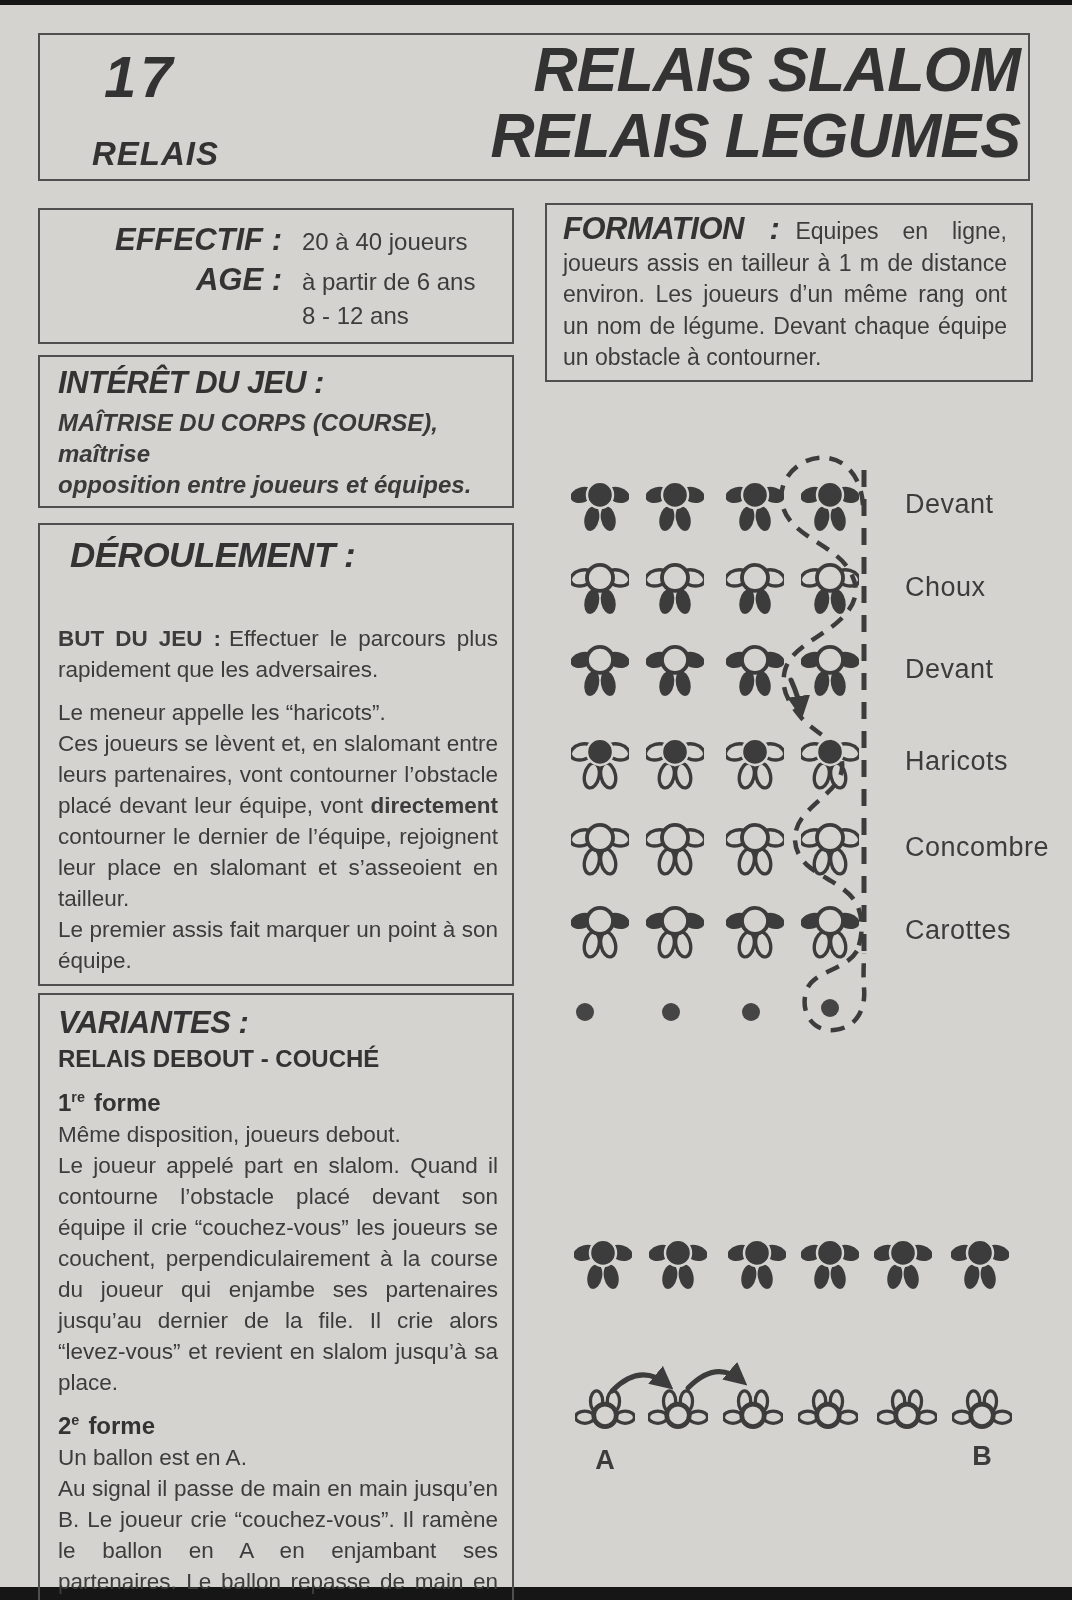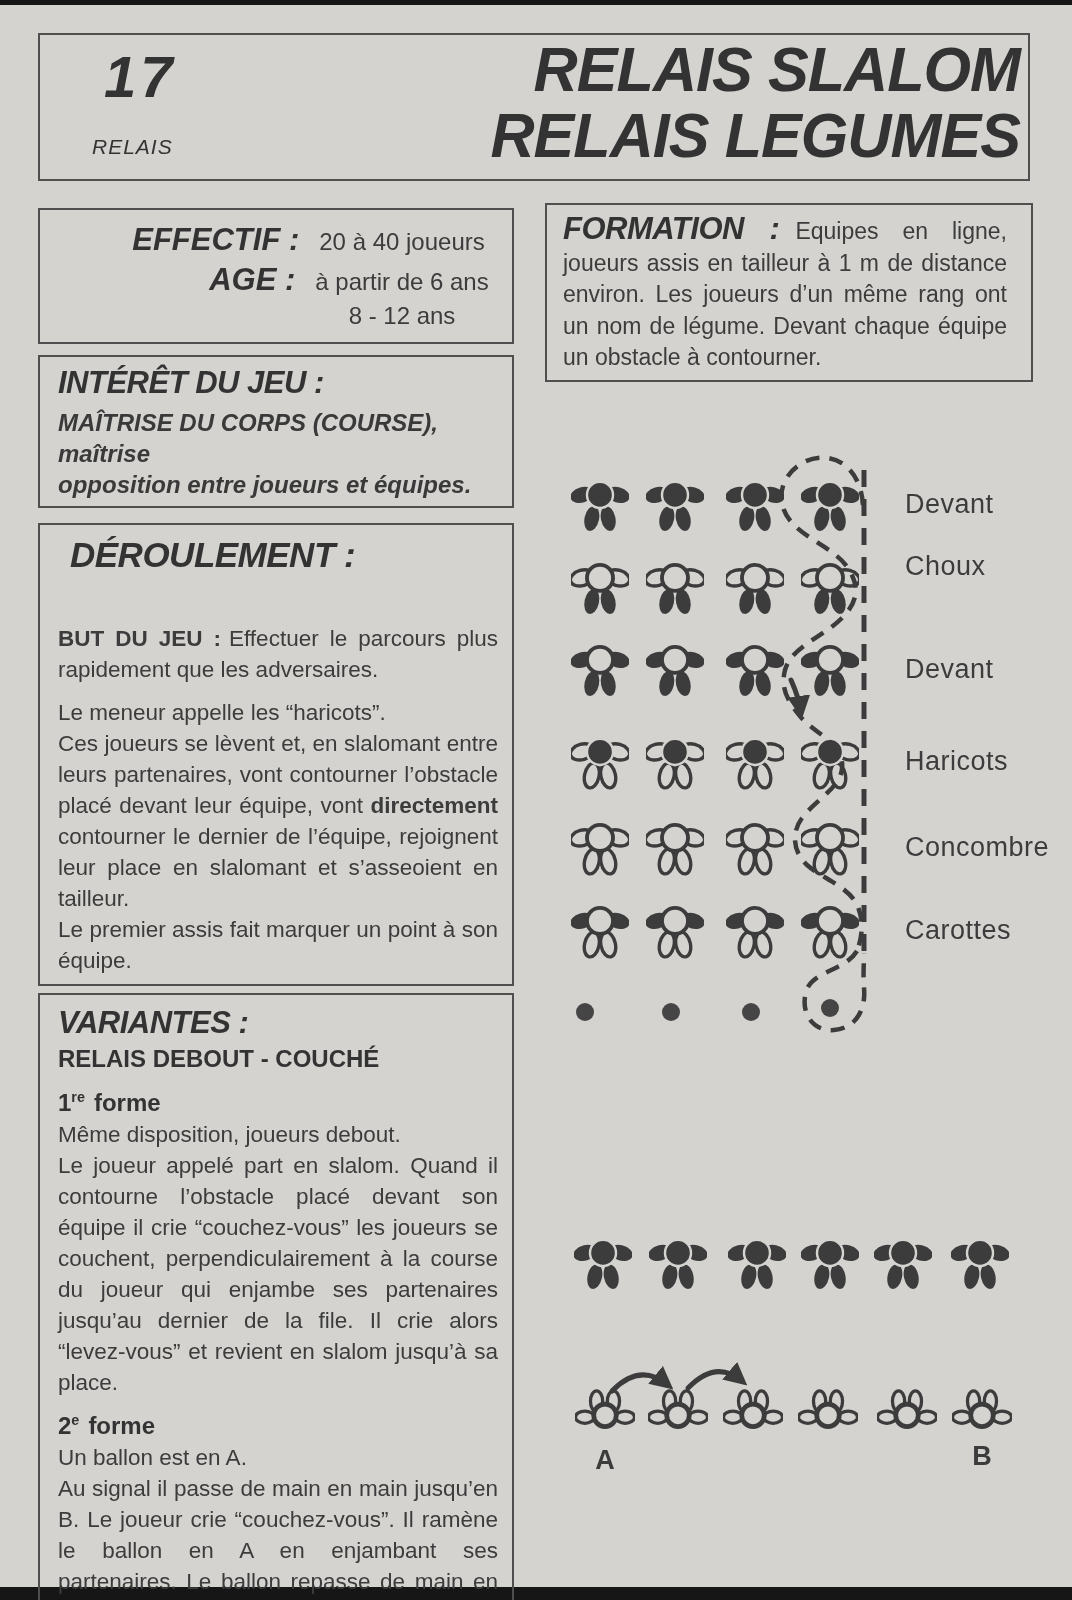--- a/index.html
+++ b/index.html
@@ -12,26 +12,26 @@
     position:relative;width:1072px;height:1600px;margin:0 auto;
     background:var(--paper);overflow:hidden;
     font-family:"Liberation Sans",sans-serif;color:var(--ink);
   }
   .edge{position:absolute;left:0;width:100%;background:#161616;}
   .box{position:absolute;border:2px solid var(--border);box-sizing:border-box;}
 
   
   #header-box{left:38px;top:33px;width:992px;min-height:148px;}
   #page-num{position:absolute;left:64px;top:8px;font-size:58px;font-weight:bold;font-style:italic;letter-spacing:4px;color:#333;}
-  #page-cat{position:absolute;left:52px;top:100px;font-size:21px;font-weight:normal;font-style:italic;color:#333;letter-spacing:1px;}
+  #page-cat{position:absolute;left:52px;top:100px;font-size:33px;font-weight:bold;font-style:italic;color:#333;letter-spacing:1px;}
   #page-title{position:absolute;right:8px;top:2px;text-align:right;font-size:63px;font-weight:bold;font-style:italic;line-height:1.04;letter-spacing:-1px;color:#333;transform:scaleX(.97);transform-origin:right top;white-space:nowrap;}
 
   
   #effectif-box{left:38px;top:208px;width:476px;min-height:126px;padding:12px 10px 8px 0;}
-  .eff-row{display:flex;align-items:baseline;margin-bottom:4px;justify-content:center;}
+  .eff-row{display:flex;align-items:baseline;margin-bottom:4px;}
   .eff-label{width:242px;text-align:right;padding-right:20px;font-size:31px;font-weight:bold;font-style:italic;color:#333;flex:none;}
   .eff-value{font-size:24px;}
 
   
   #formation-box{left:545px;top:203px;width:488px;min-height:161px;padding:8px 24px 6px 16px;}
   #formation-box p{margin:0;font-size:23px;line-height:31.5px;text-align:justify;}
   .inline-head{font-size:31px;font-weight:bold;font-style:italic;color:#333;margin-right:16px;letter-spacing:-.5px;}
 
   
   #interet-box{left:38px;top:355px;width:476px;min-height:136px;padding:6px 14px 6px 18px;}
@@ -177,21 +177,21 @@
     <ellipse cx="38.5" cy="41" rx="7.5" ry="13" transform="rotate(-12 38.5 41)" fill="#3c3c3c"></ellipse>
     <circle cx="30" cy="16.5" r="13.5" fill="#d4d3d0" stroke="#3c3c3c" stroke-width="4"></circle>
   </svg></div>
       <div class="pic" style="left:801px;top:562px"><svg viewBox="0 0 60 56" width="58" height="54">
     <ellipse cx="11.5" cy="16.5" rx="12.5" ry="8" transform="rotate(-16 11.5 16.5)" fill="none" stroke="#3c3c3c" stroke-width="3.5"></ellipse>
     <ellipse cx="48.5" cy="16.5" rx="12.5" ry="8" transform="rotate(16 48.5 16.5)" fill="none" stroke="#3c3c3c" stroke-width="3.5"></ellipse>
     <ellipse cx="21.5" cy="41" rx="7.5" ry="13" transform="rotate(12 21.5 41)" fill="#3c3c3c"></ellipse>
     <ellipse cx="38.5" cy="41" rx="7.5" ry="13" transform="rotate(-12 38.5 41)" fill="#3c3c3c"></ellipse>
     <circle cx="30" cy="16.5" r="13.5" fill="#d4d3d0" stroke="#3c3c3c" stroke-width="4"></circle>
   </svg></div>
-      <div class="veg" style="left:905px;top:568px">Choux</div>
+      <div class="veg" style="left:905px;top:589px">Choux</div>
       <div class="pic" style="left:571px;top:644px"><svg viewBox="0 0 60 56" width="58" height="54">
     <ellipse cx="11.5" cy="16.5" rx="12.5" ry="8" transform="rotate(-16 11.5 16.5)" fill="#3c3c3c"></ellipse>
     <ellipse cx="48.5" cy="16.5" rx="12.5" ry="8" transform="rotate(16 48.5 16.5)" fill="#3c3c3c"></ellipse>
     <ellipse cx="21.5" cy="41" rx="7.5" ry="13" transform="rotate(12 21.5 41)" fill="#3c3c3c"></ellipse>
     <ellipse cx="38.5" cy="41" rx="7.5" ry="13" transform="rotate(-12 38.5 41)" fill="#3c3c3c"></ellipse>
     <circle cx="30" cy="16.5" r="13.5" fill="#d4d3d0" stroke="#3c3c3c" stroke-width="4"></circle>
   </svg></div>
       <div class="pic" style="left:646px;top:644px"><svg viewBox="0 0 60 56" width="58" height="54">
     <ellipse cx="11.5" cy="16.5" rx="12.5" ry="8" transform="rotate(-16 11.5 16.5)" fill="#3c3c3c"></ellipse>
     <ellipse cx="48.5" cy="16.5" rx="12.5" ry="8" transform="rotate(16 48.5 16.5)" fill="#3c3c3c"></ellipse>

